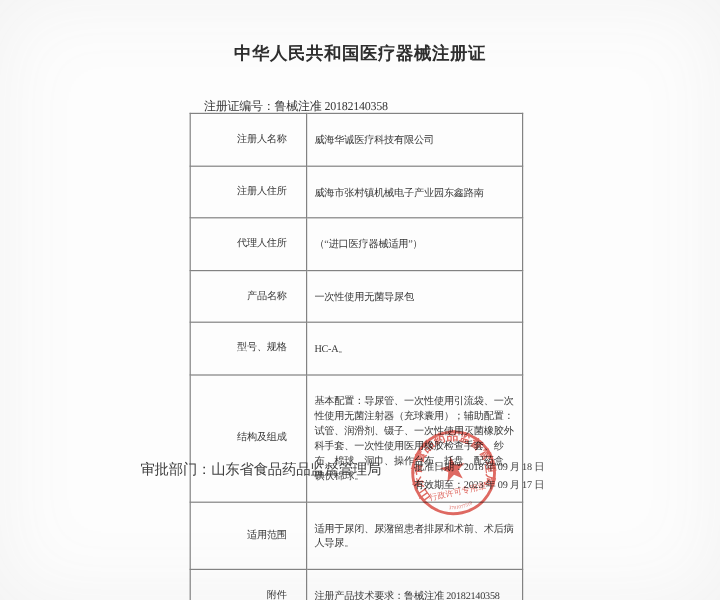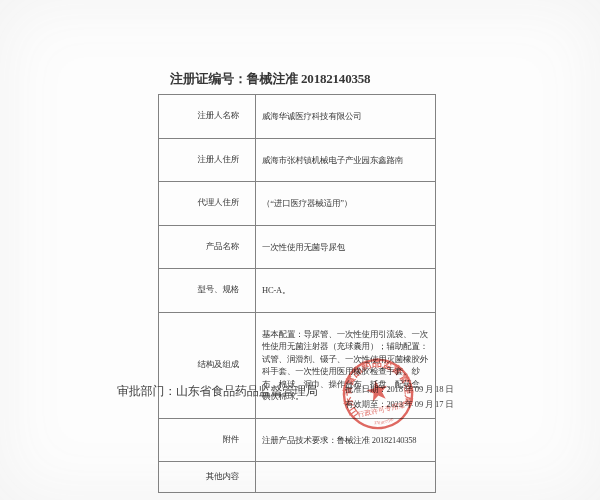--- a/index.html
+++ b/index.html
@@ -16,22 +16,22 @@
     background:#fdfdfd;
     box-shadow:inset 0 0 70px rgba(120,120,120,.08);
   }
   .title{
     position:absolute;top:35px;left:0;width:100%;
     text-align:center;
     font-size:14.5px;font-weight:bold;letter-spacing:.5px;
     color:#2e2e2e;
   }
   .regline{
-    position:absolute;top:70px;left:170px;
-    font-size:13px;letter-spacing:-.2px;color:#373737;font-weight:bold;
+    position:absolute;top:82px;left:170px;
+    font-size:10px;letter-spacing:-.2px;color:#373737;
   }
   table.cert{
     position:absolute;top:94px;left:158px;width:278px;
     border-collapse:collapse;table-layout:fixed;
   }
   table.cert td{
     border:1px solid #828282;
     font-size:8.5px;letter-spacing:-.2px;color:#383838;
     vertical-align:middle;
     overflow:hidden;
@@ -59,20 +59,21 @@
     opacity:.8;
     mix-blend-mode:multiply;
     pointer-events:none;
   }
 </style>
 </head>
 <body>
 
 <div class="page">
 
+  <div class="title">中华人民共和国医疗器械注册证</div>
 
   <div class="regline">
     <span>注册证编号：</span><span>鲁械注准 20182140358</span>
   </div>
 
   <table class="cert">
     <tbody>
         <tr class="r">
       <td class="lbl">注册人名称</td>
       <td class="val">威海华诚医疗科技有限公司</td>
@@ -89,20 +90,24 @@
       <td class="lbl">产品名称</td>
       <td class="val">一次性使用无菌导尿包</td>
     </tr>
     <tr class="r">
       <td class="lbl">型号、规格</td>
       <td class="val">HC-A。</td>
     </tr>
     <tr class="r8">
       <td class="lbl">结构及组成</td>
       <td class="val">基本配置：导尿管、一次性使用引流袋、一次性使用无菌注射器（充球囊用）；辅助配置：试管、润滑剂、镊子、一次性使用灭菌橡胶外科手套、一次性使用医用橡胶检查手套、纱布、棉球、洞巾、操作台布、托盘、配药盒、碘伏棉球。</td>
+    </tr>
+    <tr class="r9">
+      <td class="lbl">适用范围</td>
+      <td class="val">适用于尿闭、尿潴留患者排尿和术前、术后病人导尿。</td>
     </tr>
     <tr class="r10">
       <td class="lbl">附件</td>
       <td class="val">注册产品技术要求：鲁械注准 20182140358</td>
     </tr>
     <tr class="r11">
       <td class="lbl">其他内容</td>
       <td class="val"></td>
     </tr>
   </tbody>

